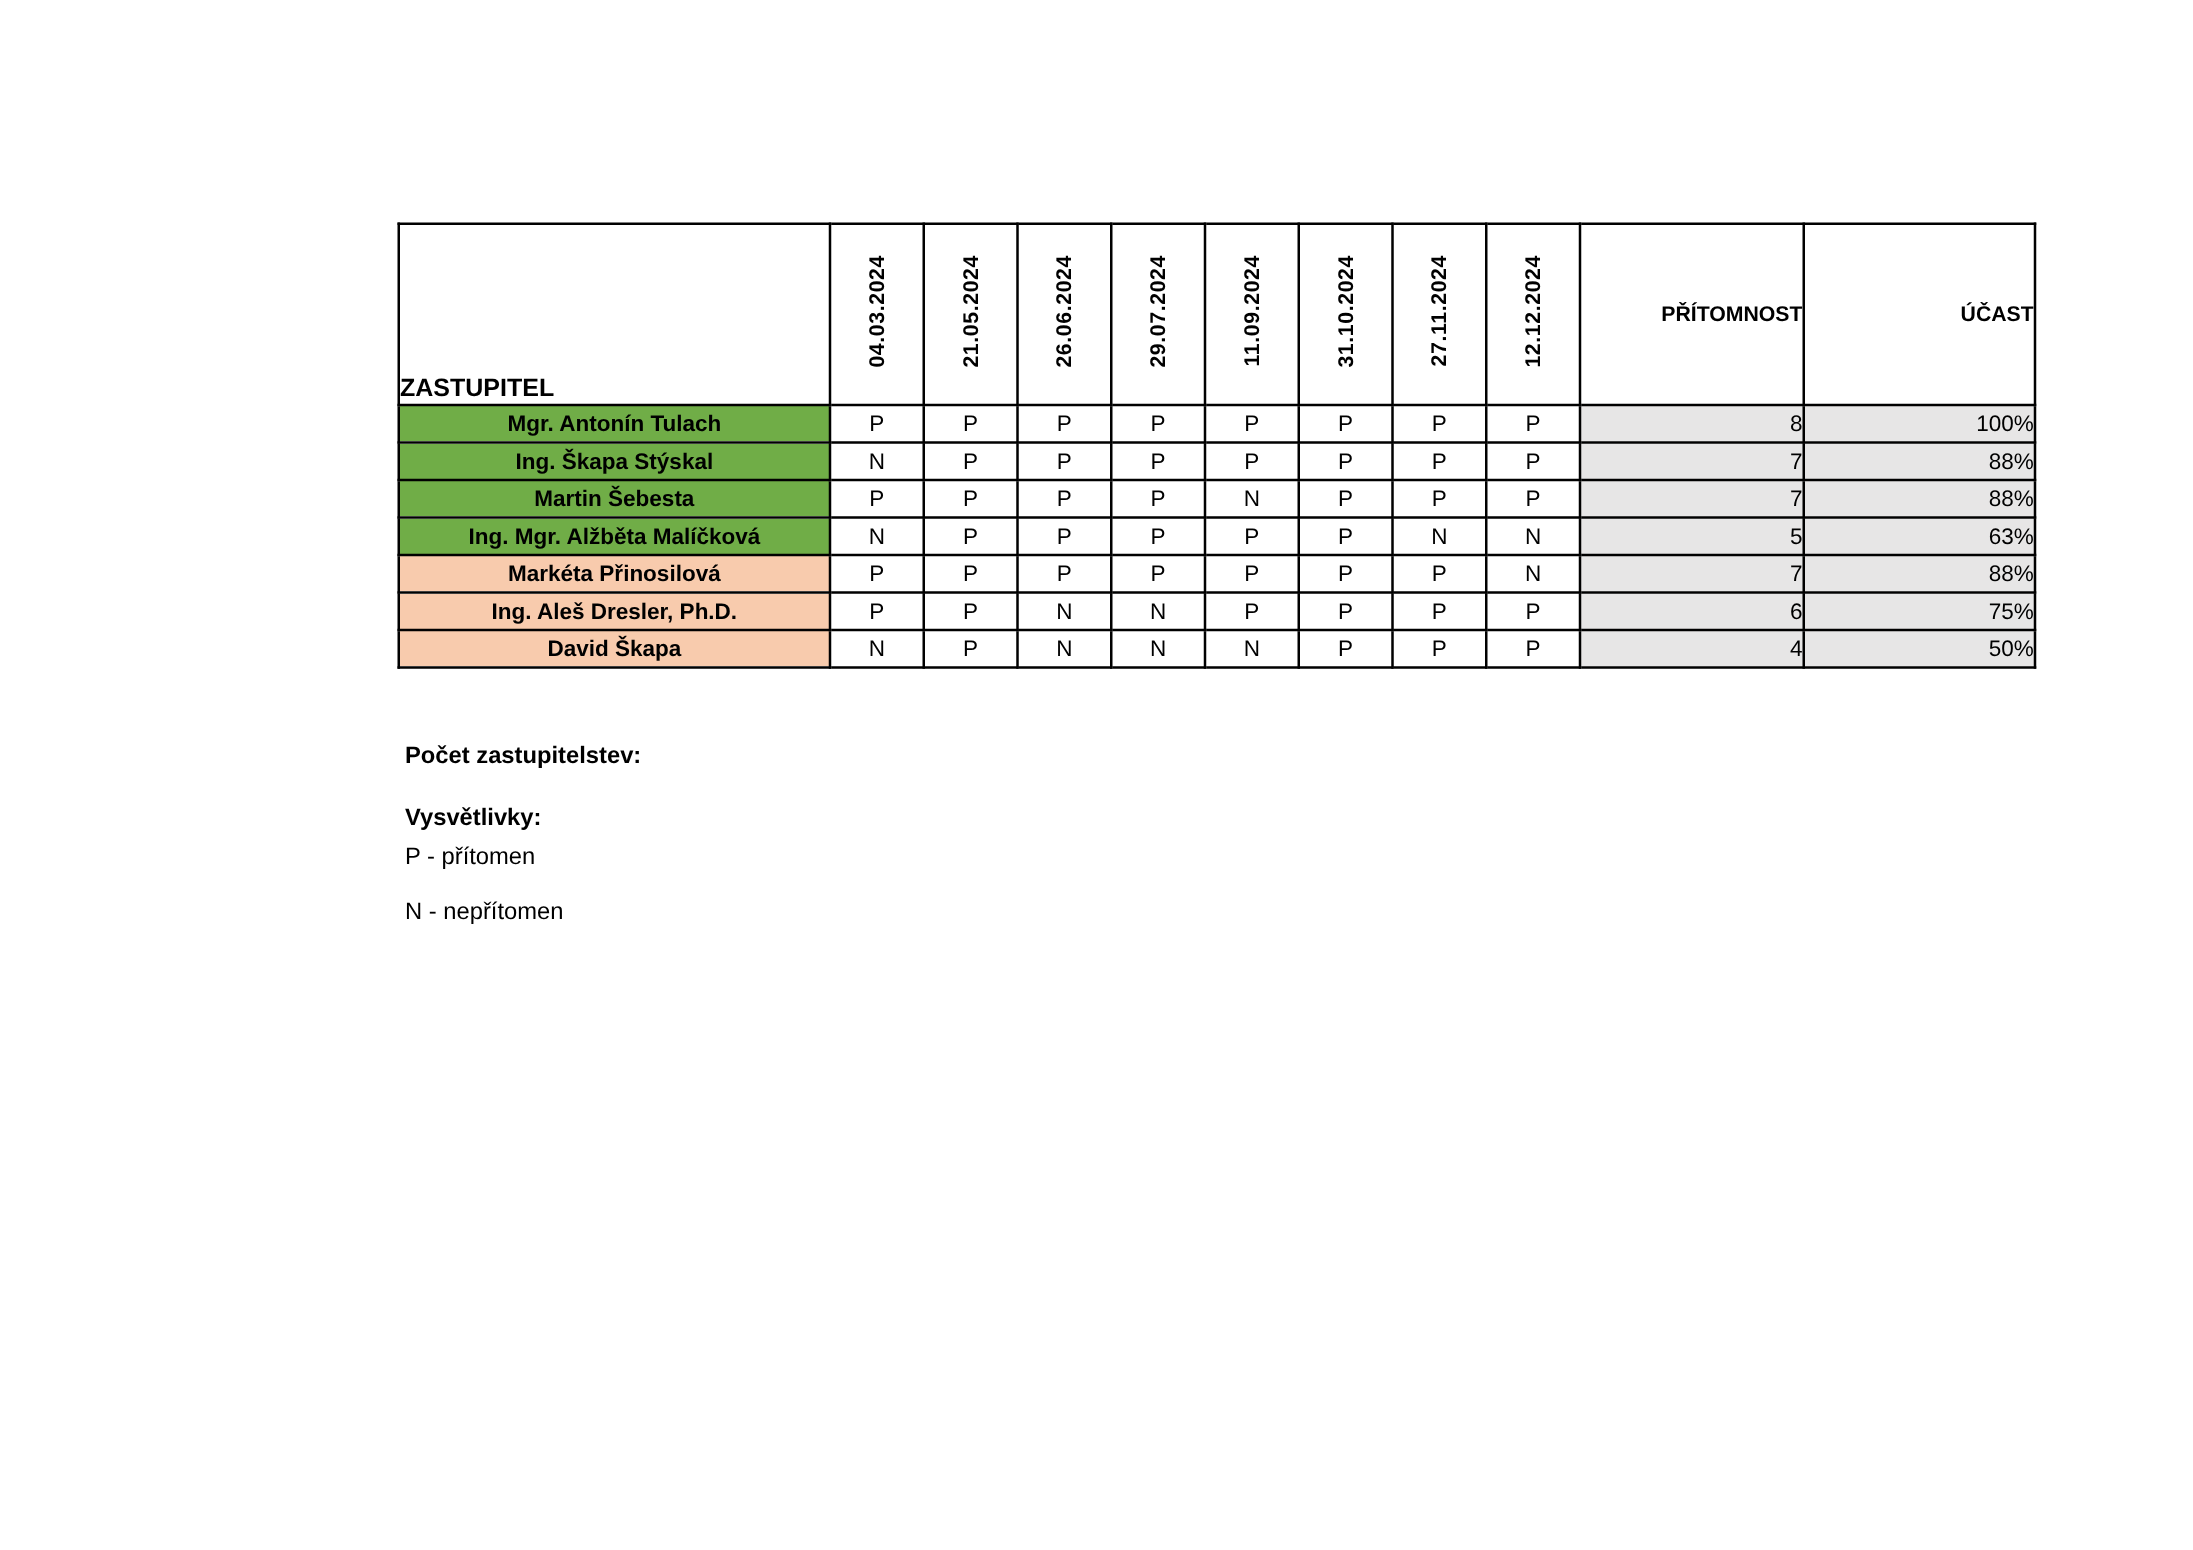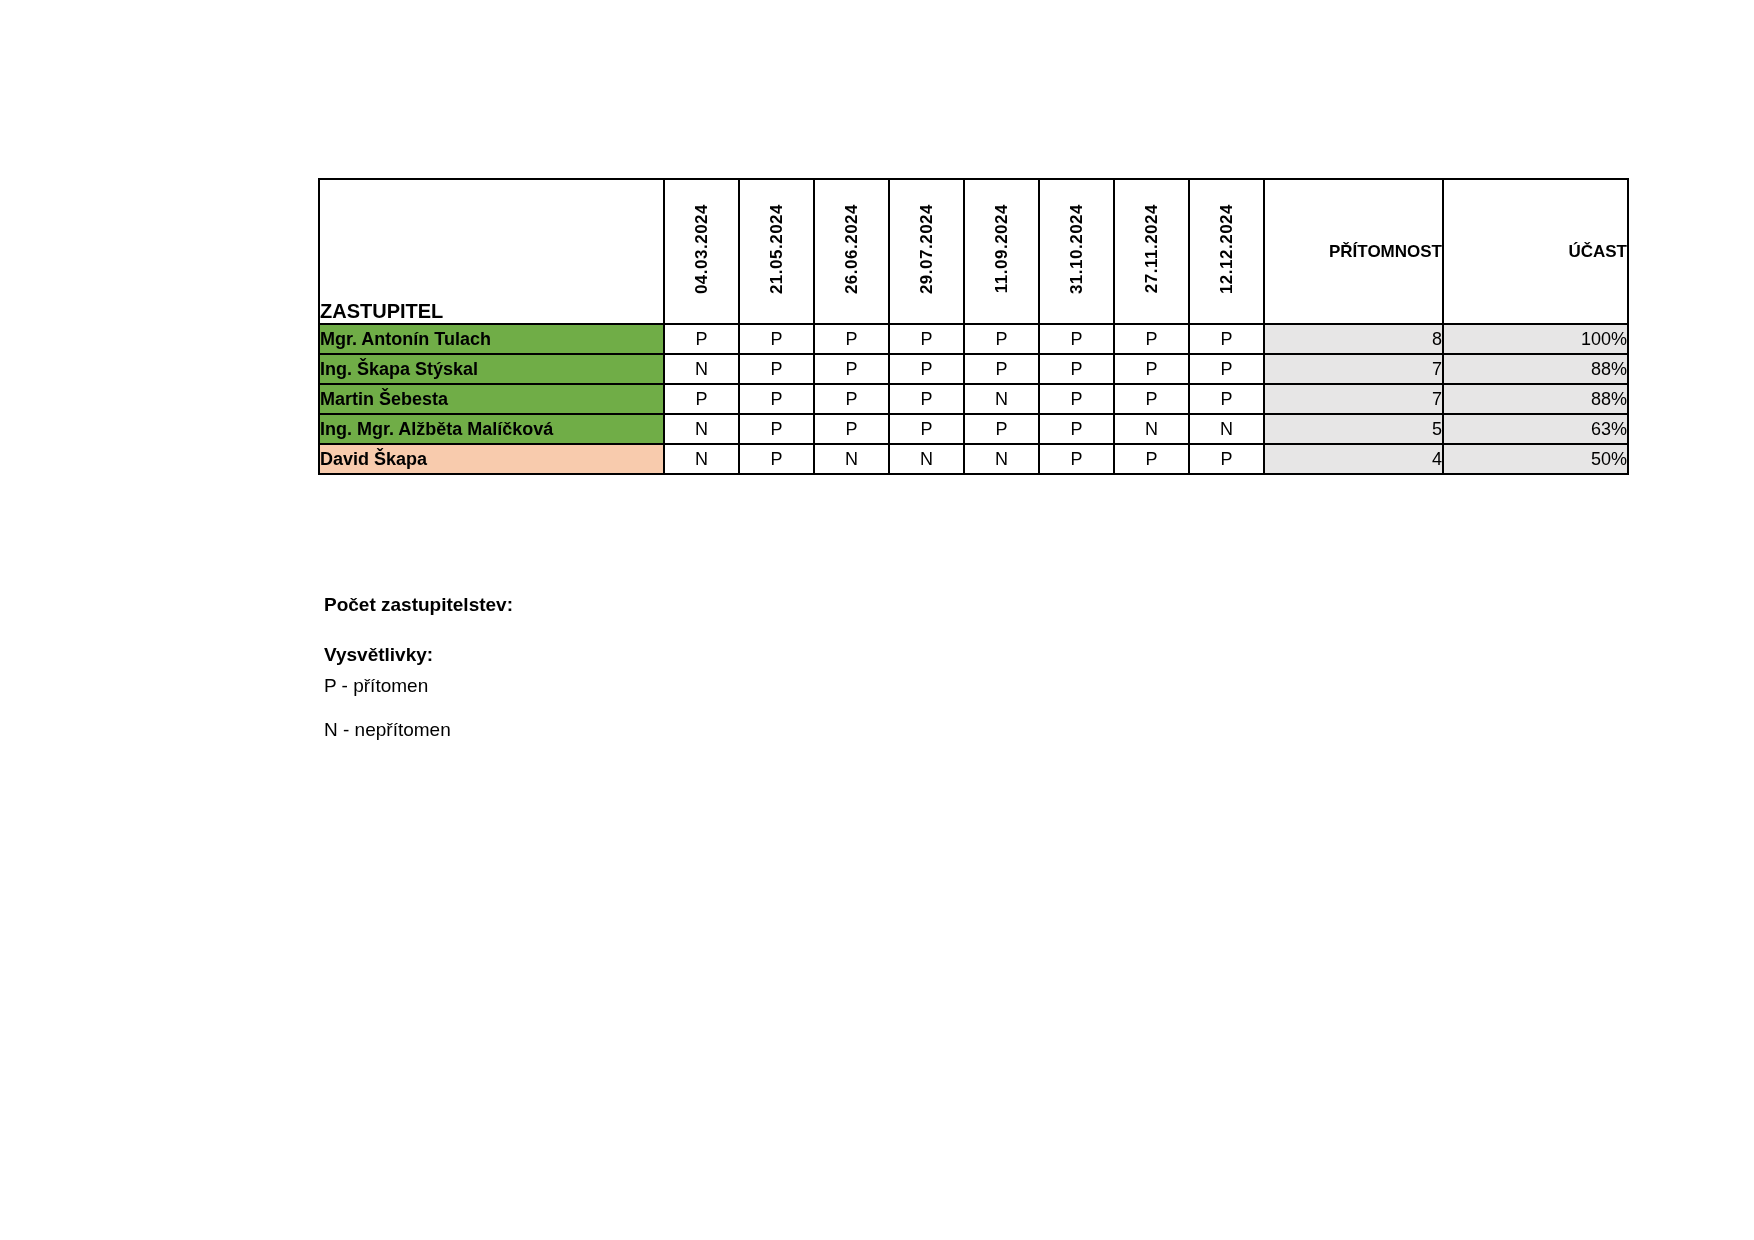--- a/index.html
+++ b/index.html
@@ -52,21 +52,21 @@
   .sum-th {
     text-align: right;
     vertical-align: middle;
     font-size: 17px;
     font-weight: bold;
   }
   .data-row { height: 30px; }
   .name-cell {
     font-weight: bold;
     font-size: 18px;
-    text-align: left;
+    text-align: center;
     vertical-align: middle;
     padding-left: 3px;
   }
   .row-green .name-cell { background: #70AD47; }
   .row-peach .name-cell { background: #F8CBAD; }
   .pn-cell {
     text-align: center;
     vertical-align: middle;
     font-size: 18px;
     background: #ffffff;
@@ -170,20 +170,46 @@
       <td class="pn-cell">P</td>
       <td class="pn-cell">P</td>
       <td class="pn-cell">P</td>
       <td class="pn-cell">P</td>
       <td class="pn-cell">N</td>
       <td class="pn-cell">N</td>
       <td class="count-cell">5</td>
       <td class="pct-cell">63%</td>
     </tr>
     <tr class="data-row row-peach">
+      <td class="name-cell">Markéta Přinosilová</td>
+      <td class="pn-cell">P</td>
+      <td class="pn-cell">P</td>
+      <td class="pn-cell">P</td>
+      <td class="pn-cell">P</td>
+      <td class="pn-cell">P</td>
+      <td class="pn-cell">P</td>
+      <td class="pn-cell">P</td>
+      <td class="pn-cell">N</td>
+      <td class="count-cell">7</td>
+      <td class="pct-cell">88%</td>
+    </tr>
+    <tr class="data-row row-peach">
+      <td class="name-cell">Ing. Aleš Dresler, Ph.D.</td>
+      <td class="pn-cell">P</td>
+      <td class="pn-cell">P</td>
+      <td class="pn-cell">N</td>
+      <td class="pn-cell">N</td>
+      <td class="pn-cell">P</td>
+      <td class="pn-cell">P</td>
+      <td class="pn-cell">P</td>
+      <td class="pn-cell">P</td>
+      <td class="count-cell">6</td>
+      <td class="pct-cell">75%</td>
+    </tr>
+    <tr class="data-row row-peach">
       <td class="name-cell">David Škapa</td>
       <td class="pn-cell">N</td>
       <td class="pn-cell">P</td>
       <td class="pn-cell">N</td>
       <td class="pn-cell">N</td>
       <td class="pn-cell">N</td>
       <td class="pn-cell">P</td>
       <td class="pn-cell">P</td>
       <td class="pn-cell">P</td>
       <td class="count-cell">4</td>

